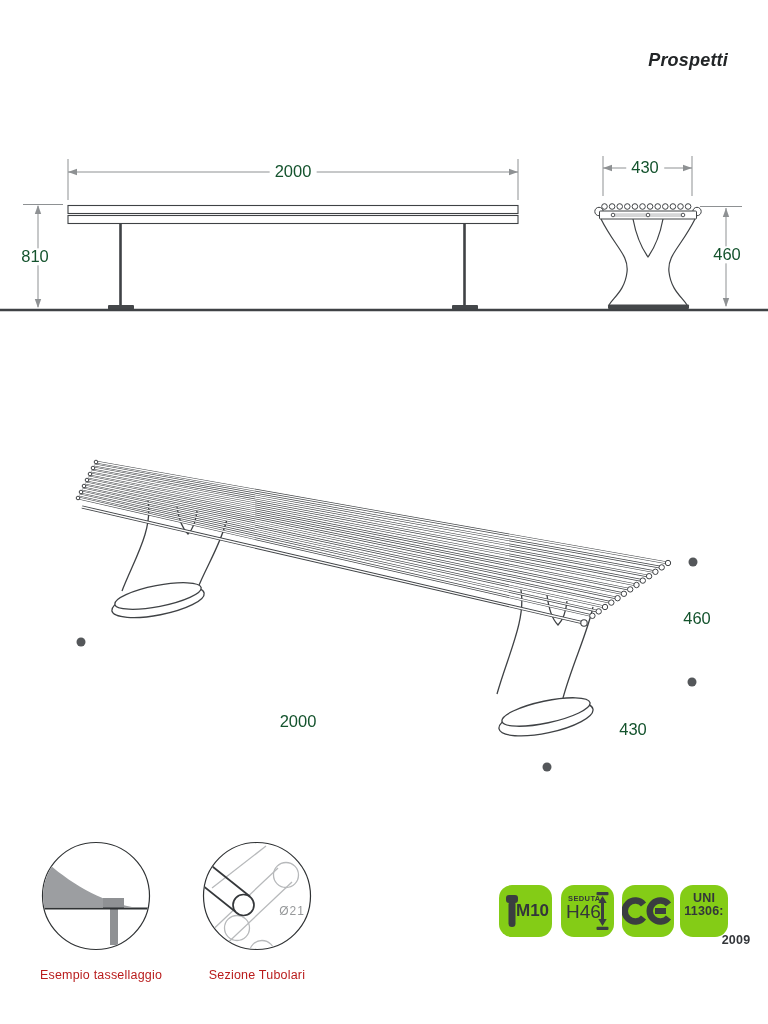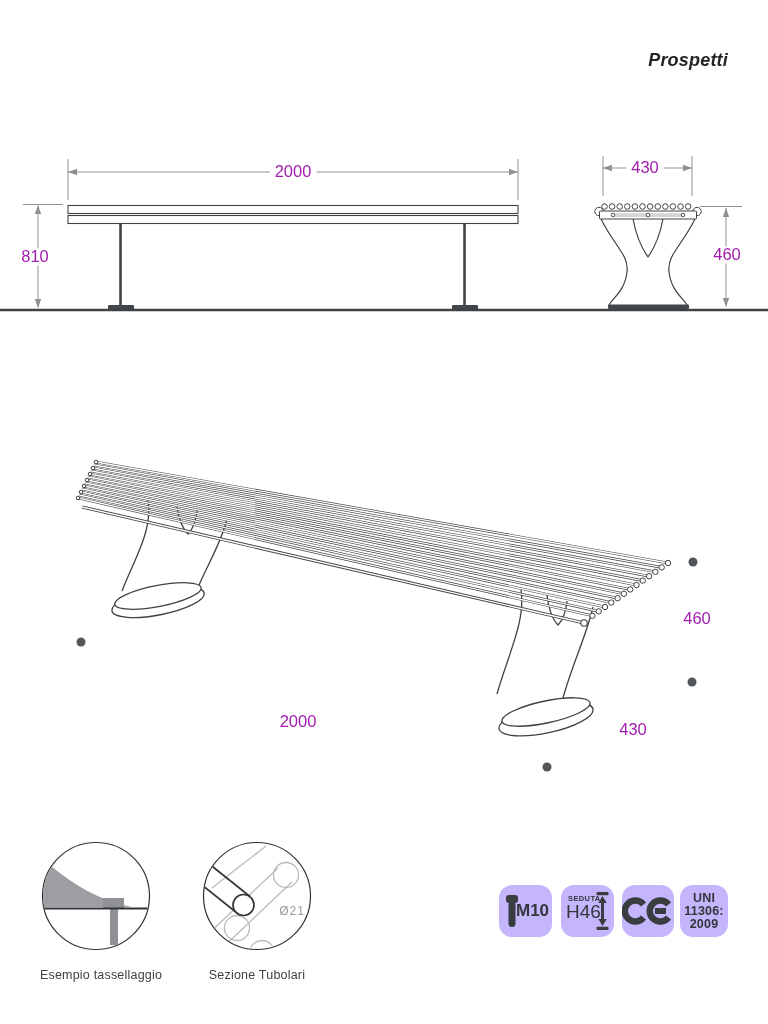--- a/index.html
+++ b/index.html
@@ -2,40 +2,40 @@
 <html><head>
 <meta charset="utf-8">
 <style>
   html,body{margin:0;padding:0;}
   body{width:768px;height:1024px;background:#ffffff;position:relative;overflow:hidden;
        font-family:"Liberation Sans", sans-serif;}
   .page{position:absolute;inset:0;padding-left:16px;}
   .art{position:absolute;left:0;top:0;}
   .title{position:absolute;right:40px;top:50px;font-size:18px;font-style:italic;font-weight:700;
          color:#222527;letter-spacing:.2px;}
-  .dim{position:absolute;transform:translate(-50%,-50%);font-size:16.5px;color:#a21caf;
+  .dim{position:absolute;transform:translate(-50%,-50%);font-size:16.5px;color:#14532d;
        background:#ffffff;padding:0 5px;line-height:1.05;white-space:nowrap;}
   .dim.plain{background:transparent;}
-  .caption{position:absolute;transform:translateX(-50%);font-size:12.5px;color:#404040;
+  .caption{position:absolute;transform:translateX(-50%);font-size:12.5px;color:#b91c1c;
            white-space:nowrap;letter-spacing:.2px;}
   .diam{position:absolute;transform:translate(-50%,-50%);font-size:12px;color:#96989a;
         letter-spacing:1px;white-space:nowrap;}
-  .badge{position:absolute;top:885px;height:52px;background:#c4b5fd;border-radius:13px;
+  .badge{position:absolute;top:885px;height:52px;background:#84cc16;border-radius:13px;
          color:#33363a;box-sizing:border-box;}
   .badge-bolt{left:499px;width:53px;}
   .badge-seat{left:561px;width:53px;}
   .badge-ce{left:622px;width:52px;}
   .badge-uni{left:680px;width:48px;}
   .badge-bolt .lbl{position:absolute;left:17px;top:16px;font-size:17px;font-weight:700;}
   .badge-bolt svg{position:absolute;left:6px;top:8px;}
   .badge-seat .small{position:absolute;left:7px;top:9px;font-size:7.5px;font-weight:700;letter-spacing:.4px;}
   .badge-seat .big{position:absolute;left:5px;top:16px;font-size:19px;font-weight:400;}
   .badge-seat svg{position:absolute;right:5px;top:7px;}
   .badge-uni .l{position:absolute;width:100%;text-align:center;font-size:12.5px;font-weight:700;letter-spacing:.2px;}
-  .badge-uni .l1{top:6px;} .badge-uni .l2{top:19px;} .badge-uni .l3{top:32px;}
+  .badge-uni .l1{top:6px;} .badge-uni .l2{top:19px;} .badge-uni .l3{top:48px;margin-left:32px;}
 </style>
 </head>
 <body>
 
 <div class="page">
 
   <div class="title">Prospetti</div>
 
   <svg class="art" width="768" height="1024" viewBox="0 0 768 1024">
 

